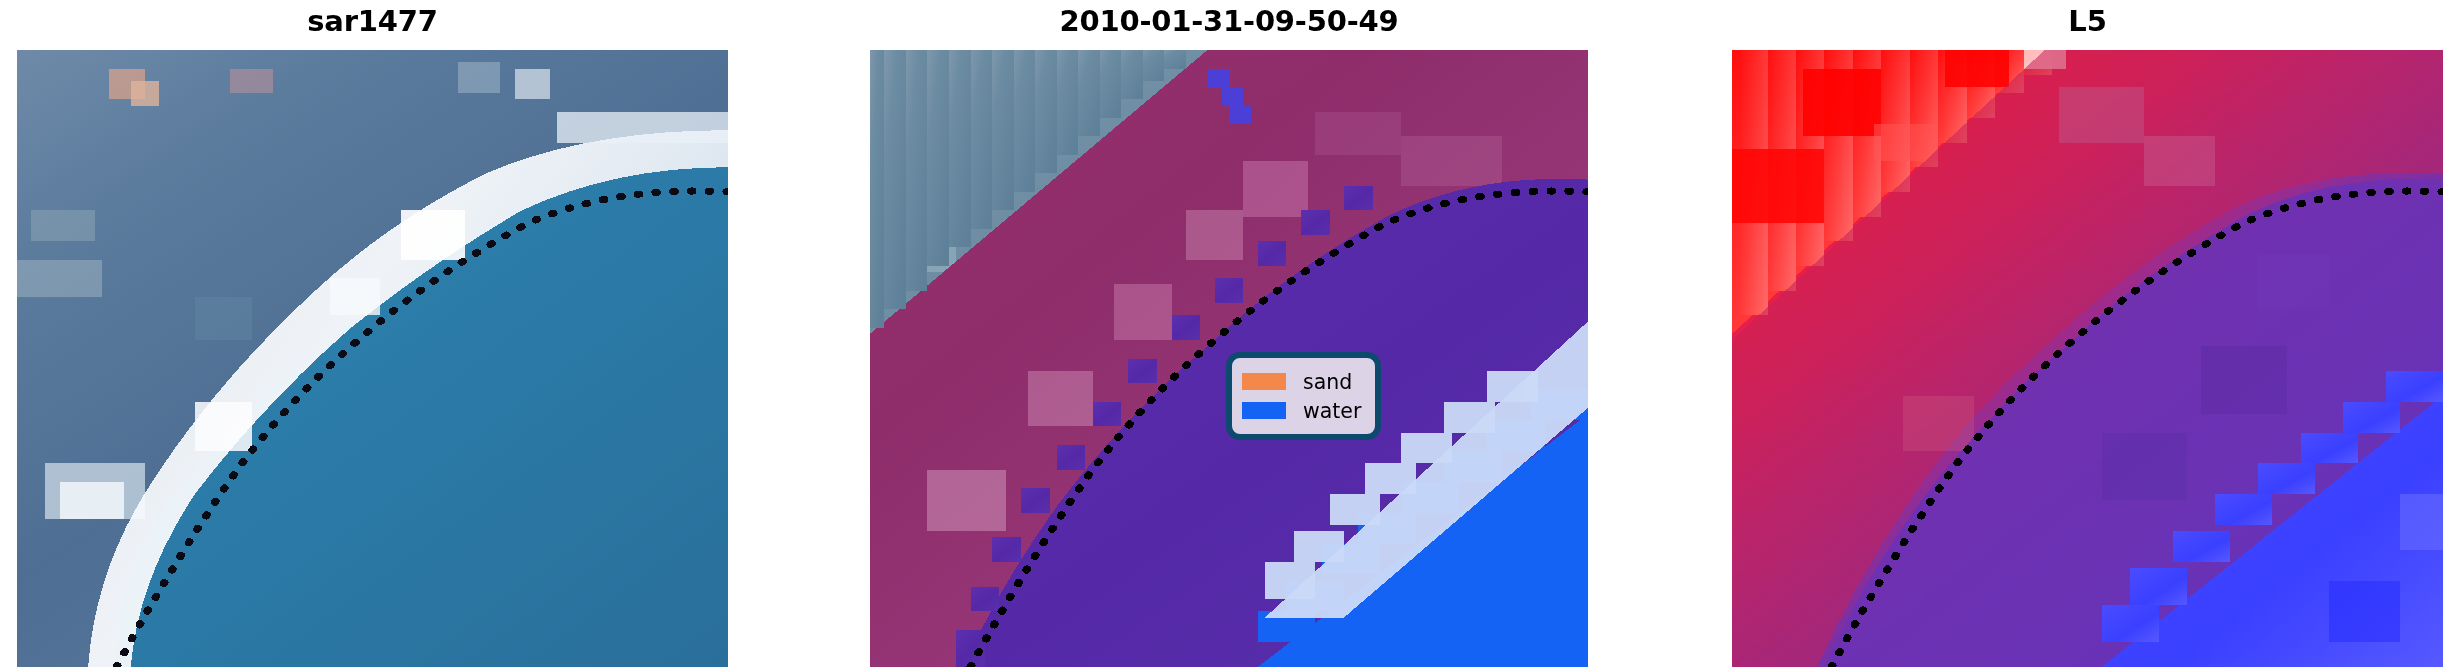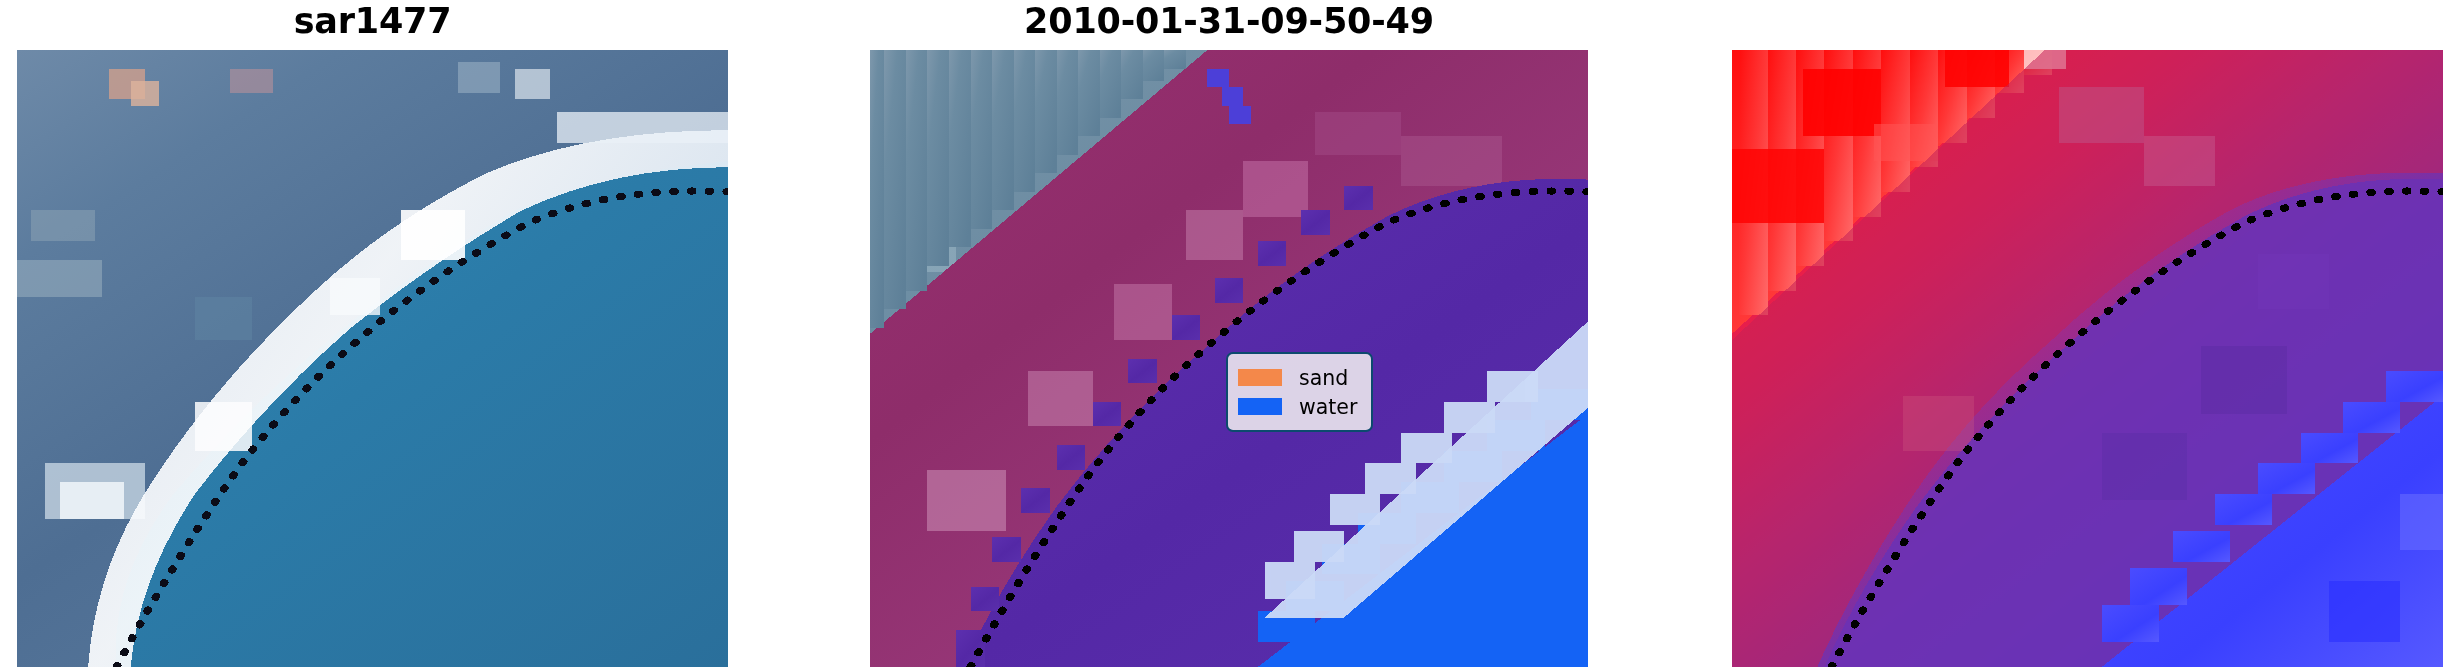--- a/index.html
+++ b/index.html
@@ -29,21 +29,21 @@
 
   .panel-title {
     position: absolute;
     top: 0;
     left: 0;
     width: 100%;
     height: 50px;
     line-height: 42px;
     text-align: center;
     font-weight: bold;
-    font-size: 35px;
+    font-size: 29px;
     color: #000000;
     font-family: "DejaVu Sans", sans-serif;
     letter-spacing: -0.2px;
     white-space: nowrap;
   }
 
   .axes {
     position: absolute;
     top: 50px;
     left: 0;
@@ -59,22 +59,22 @@
     height: 100%;
     display: block;
   }
 
   
   .legend {
     position: absolute;
     left: 356px;
     top: 302px;
     background: rgba(232, 226, 237, 0.92);
-    border: 2px solid #0c4a6e;
-    border-radius: 7px;
+    border: 6px solid #0c4a6e;
+    border-radius: 14px;
     padding: 9px 14px 9px 10px;
     box-sizing: border-box;
     z-index: 10;
   }
   .legend-row {
     display: flex;
     align-items: center;
     height: 29px;
   }
   .legend-swatch {
@@ -292,20 +292,21 @@
           <span class="legend-label">water</span>
         </div>
 
 
 
       </div>
     </div>
   </div>
 
   <div class="panel" style="left:1732px; width:711px;">
+    <div class="panel-title">L5</div>
     <div class="axes">
       <svg class="raster" viewBox="0 0 100 100" preserveAspectRatio="none" shape-rendering="crispEdges">
         <defs>
           <linearGradient id="g3main" x1="0.05" y1="0" x2="0.95" y2="1">
             <stop offset="0%" stop-color="#FF1212"></stop>
             <stop offset="16%" stop-color="#F71C3A"></stop>
             <stop offset="30%" stop-color="#D8215C"></stop>
             <stop offset="44%" stop-color="#A62A86"></stop>
             <stop offset="58%" stop-color="#7A30A6"></stop>
             <stop offset="74%" stop-color="#5C34C4"></stop>

